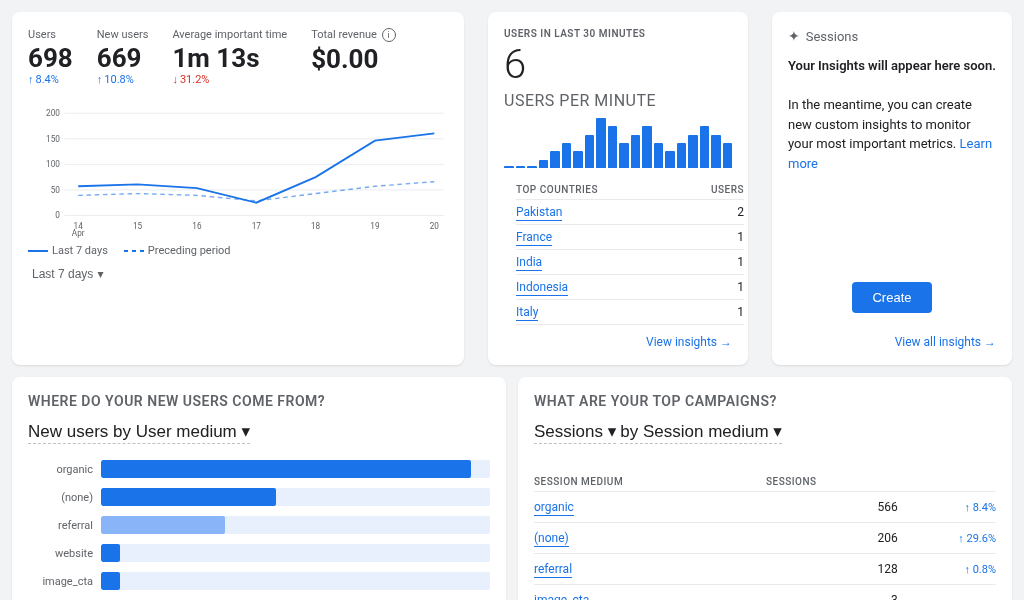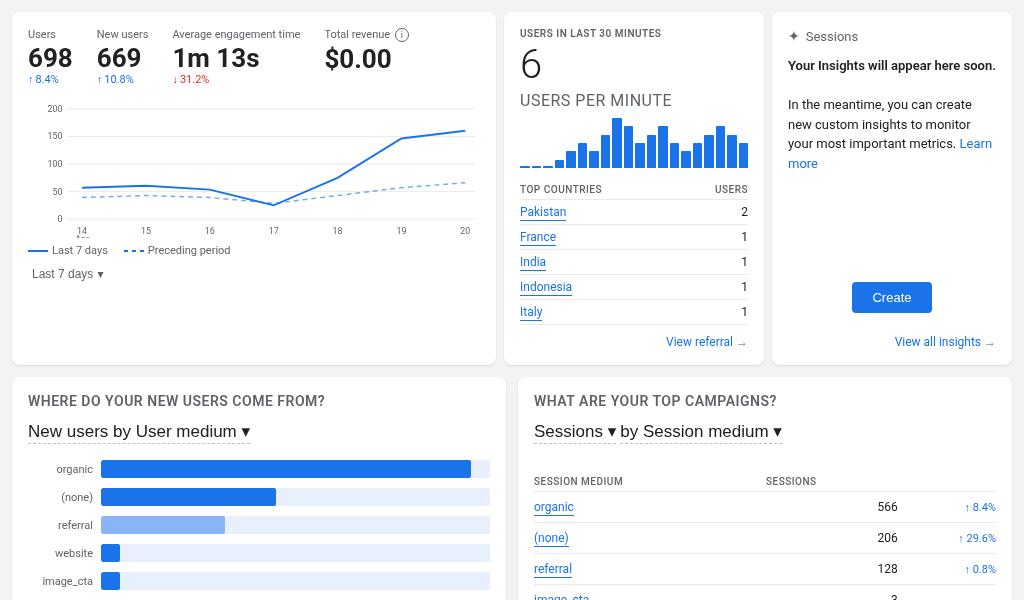--- a/index.html
+++ b/index.html
@@ -11,21 +11,21 @@
     }
     .dashboard {
       padding: 12px;
       display: grid;
       grid-template-rows: auto auto;
       gap: 12px;
     }
     .top-row {
       display: grid;
       grid-template-columns: 1fr 260px 240px;
-      gap: 8px;
+      gap: 24px;
     }
     .bottom-row {
       display: grid;
       grid-template-columns: 1fr 1fr;
       gap: 12px;
     }
     .card {
       background: #fff;
       border-radius: 8px;
       padding: 16px;
@@ -130,20 +130,21 @@
       margin-bottom: 12px;
     }
     .bar-mini {
       background: #1a73e8;
       border-radius: 1px 1px 0 0;
       flex: 1;
     }
     .countries-table {
       width: 100%;
       border-collapse: collapse;
+      margin-left: 12px;
     }
     .countries-table th {
       font-size: 10px;
       color: #5f6368;
       font-weight: 500;
       text-transform: uppercase;
       letter-spacing: 0.5px;
       padding: 4px 0;
       text-align: left;
       border-bottom: 1px solid #e8eaed;
@@ -347,21 +348,21 @@
         </div>
         <div class="metric-item">
           <div class="metric-label">New users</div>
           <div class="metric-value">669</div>
           <div class="metric-change up">
             <span>↑</span>
             <span>10.8%</span>
           </div>
         </div>
         <div class="metric-item">
-          <div class="metric-label">Average engagement time</div>
+          <div class="metric-label">Average important time</div>
           <div class="metric-value">1m 13s</div>
           <div class="metric-change down">
             <span>↓</span>
             <span>31.2%</span>
           </div>
         </div>
         <div class="metric-item">
           <div class="metric-label">
             <span>Total revenue</span>
             <span class="info-icon">i</span>
@@ -470,21 +471,21 @@
               <td class="right">1</td>
             </tr>
             <tr>
               <td><a class="country-link" href="#">Italy</a></td>
               <td class="right">1</td>
             </tr>
           </tbody>
       </table>
 
       <a href="#" class="view-link">
-        <span>View referral →</span>
+        <span>View insights →</span>
       </a>
     </div>
 
     <div class="card insights-card">
       <div class="insights-header">
         <span style="font-size:14px;">✦</span>
         <span>Sessions</span>
       </div>
       <div class="insights-body">
         <strong>Your Insights will appear here soon.</strong><br><br>

